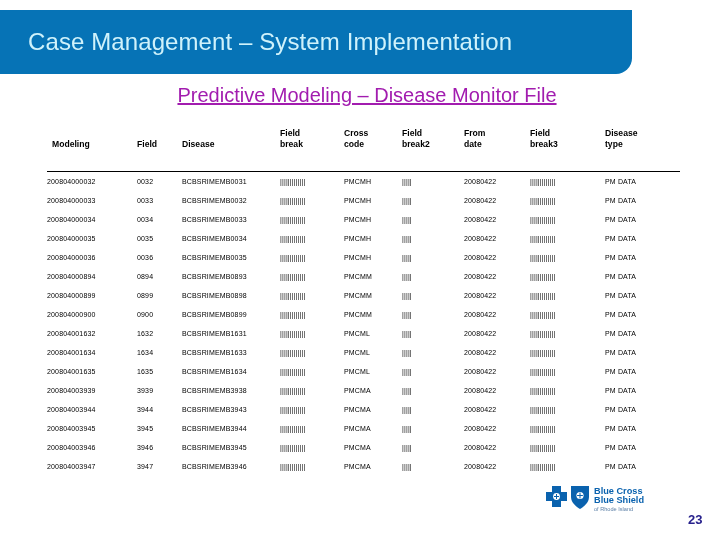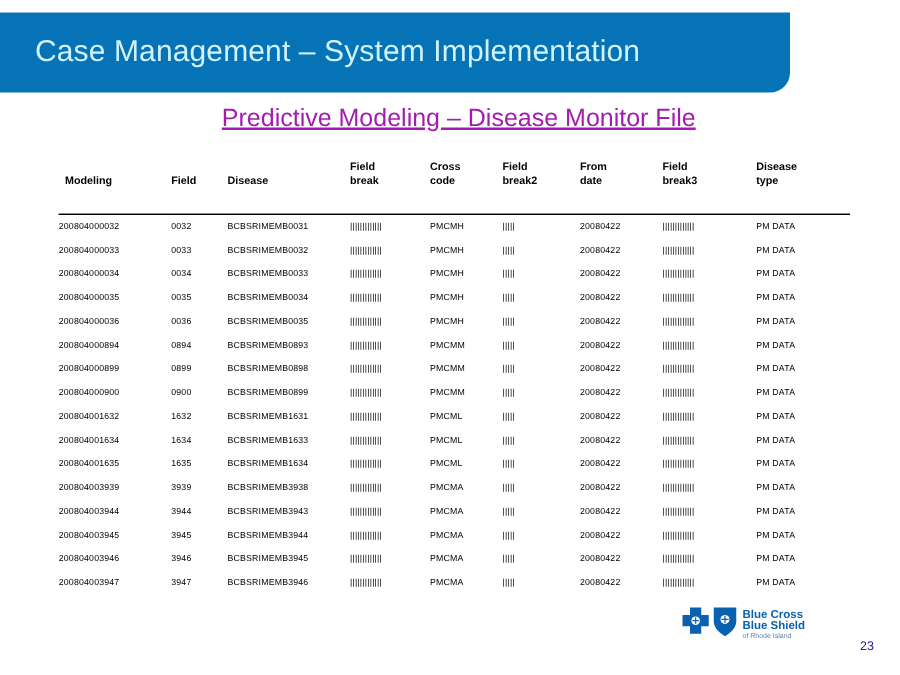--- a/index.html
+++ b/index.html
@@ -117,23 +117,23 @@
     display: flex;
     align-items: flex-start;
   }
   .logo svg { display: block; }
 
   
   .pagenum {
     position: absolute;
     left: 688px;
     top: 512px;
-    font-size: 10px;
+    font-size: 13px;
     color: #27218C;
-    font-weight: normal;
+    font-weight: bold;
   }
 </style>
 </head>
 <body>
 
 <div class="banner" style="background: rgb(6, 115, 182);">
   <div class="banner-title" style="color: rgb(207, 242, 251);">Case Management – System Implementation</div>
 </div>
 
 <div class="subtitle-wrap">

